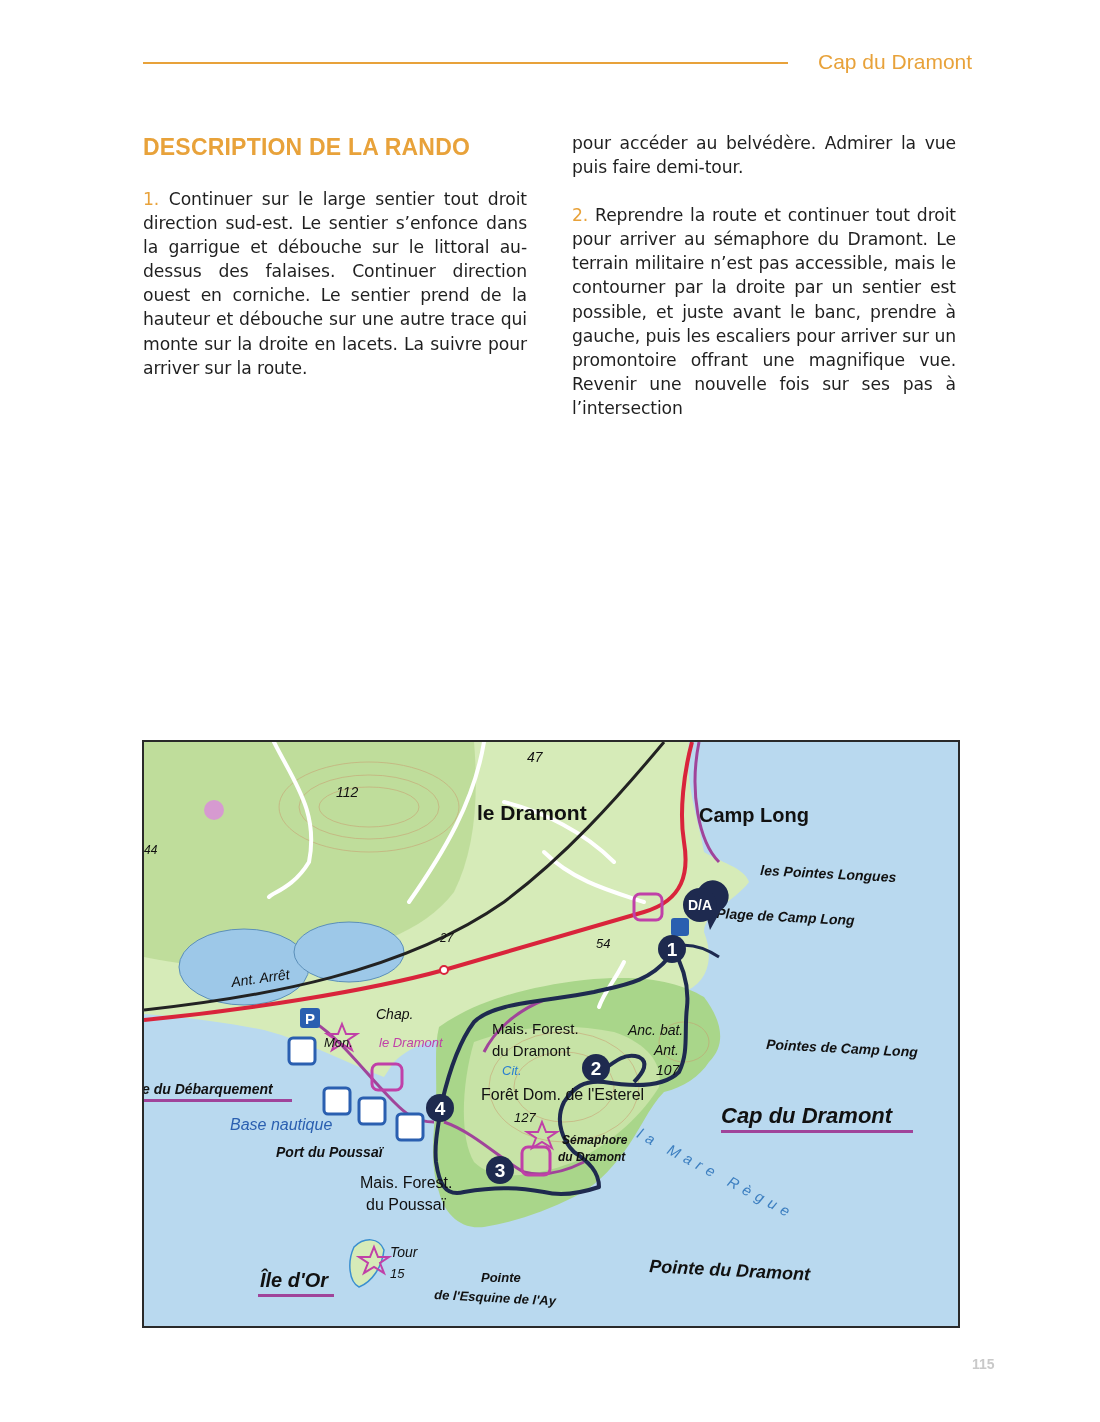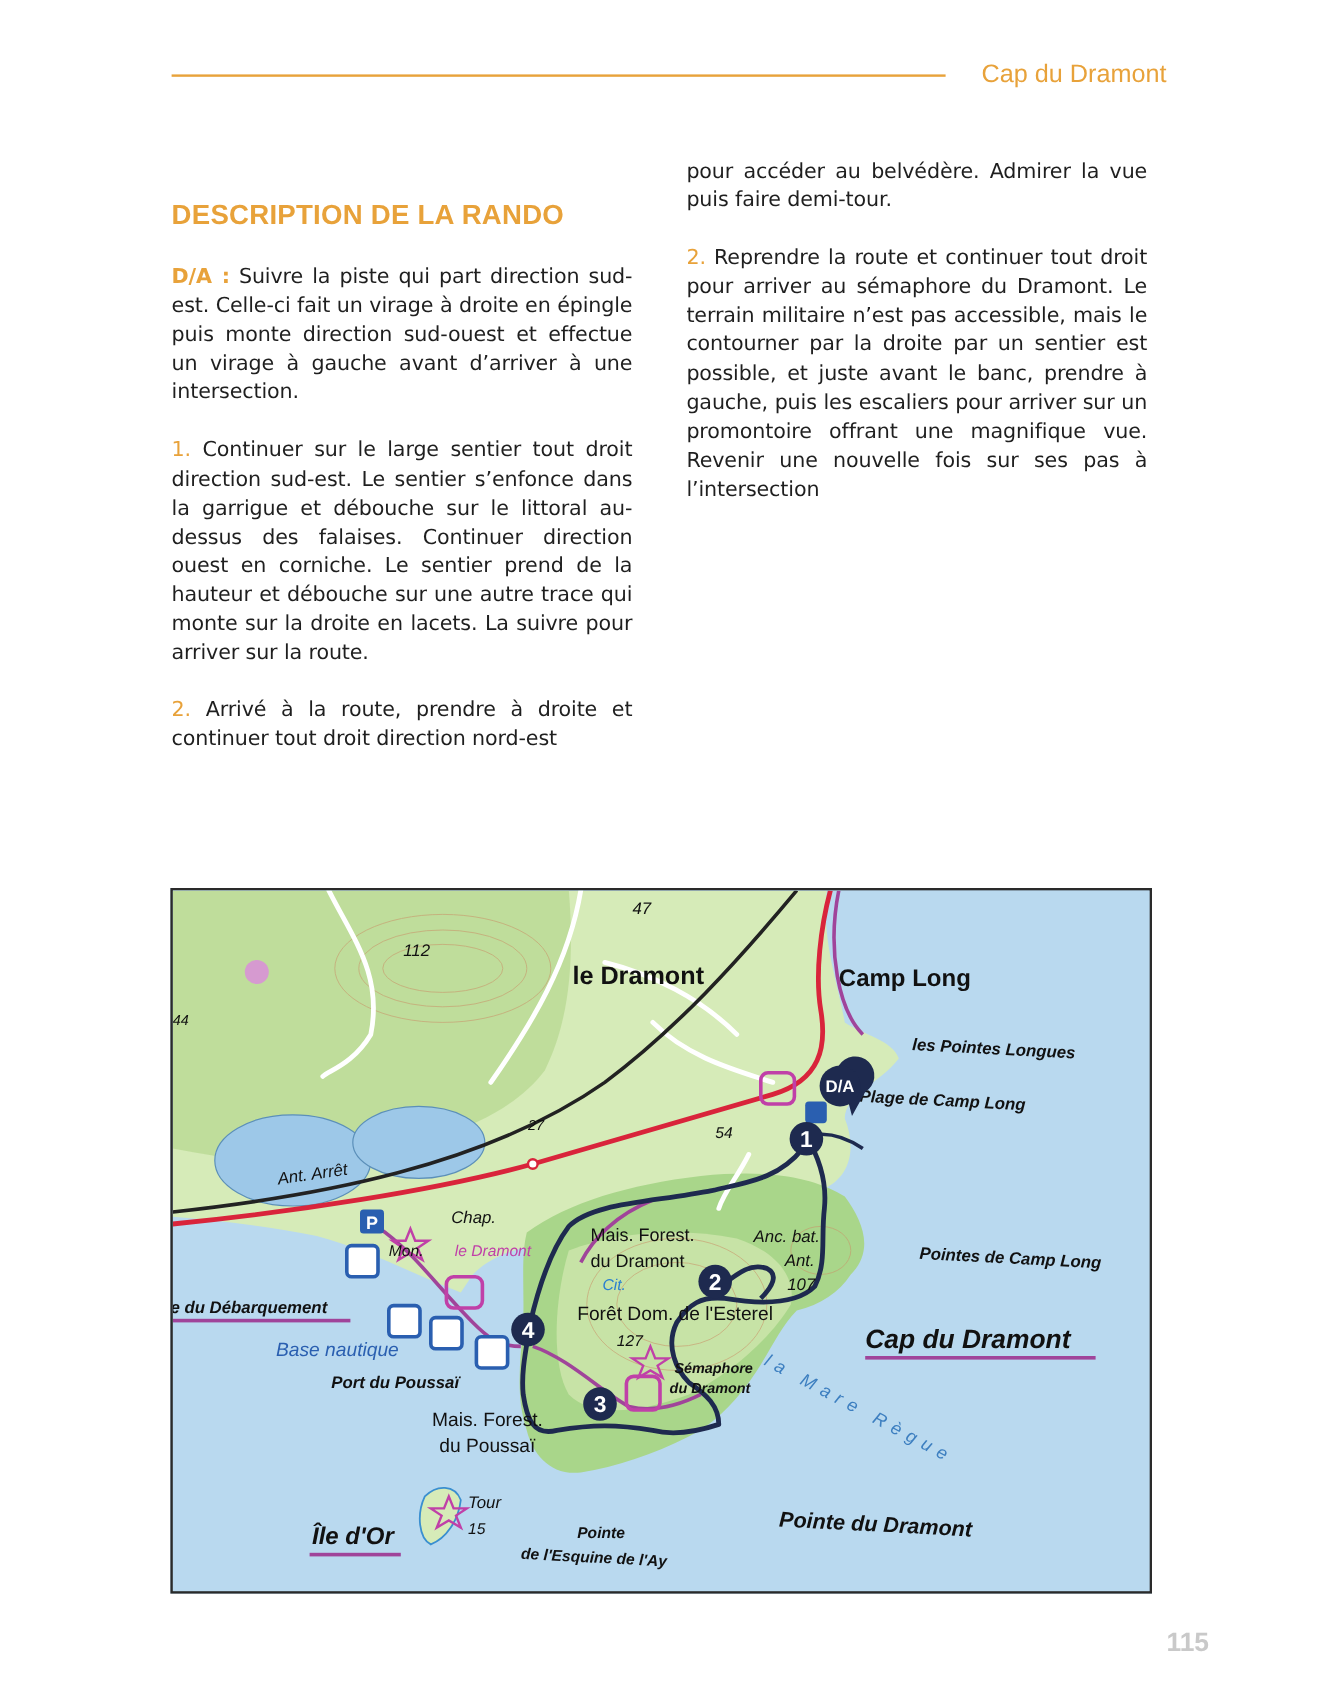--- a/index.html
+++ b/index.html
@@ -3,41 +3,39 @@
   <meta charset="utf-8">
   <style>
     html, body { margin: 0; padding: 0; }
     body {
       width: 1100px; height: 1422px; background: #ffffff; position: relative; overflow: hidden;
       font-family: "DejaVu Sans", sans-serif; color: #1f1f1f;
     }
     .header-rule { position: absolute; left: 143px; top: 62px; width: 645px; height: 2px; background: #e8a23a; }
     .header-title { position: absolute; left: 818px; top: 50px; font-family: "Liberation Sans", sans-serif; font-size: 21px; color: #e8a23a; }
     .col { position: absolute; width: 384px; font-size: 17.2px; line-height: 24.1px; text-align: justify; letter-spacing: -0.1px; }
-    .col.left { left: 143px; top: 133px; margin-top: 32px; }
+    .col.left { left: 143px; top: 133px; }
     .col.right { left: 572px; top: 131px; }
     .section-title { font-family: "Liberation Sans", sans-serif; font-weight: bold; font-size: 23px; color: #e8a23a; margin: 0 0 26px 0; letter-spacing: 0.2px; line-height: 28px; }
     .para { margin: 0 0 24px 0; }
     .lead { color: #e8a23a; font-weight: bold; }
     .num { color: #e8a23a; }
     .map-frame { position: absolute; left: 142px; top: 740px; width: 814px; height: 584px; border: 2px solid #2a2a2a; overflow: hidden; background: #b9d9ef; }
     .map-frame svg { display: block; }
-    .page-number { position: absolute; left: 972px; top: 1356px; font-family: "Liberation Sans", sans-serif; font-size: 22px; font-weight: bold; color: #c9c9c9; }
+    .page-number { position: absolute; left: 972px; top: 1356px; font-family: "Liberation Sans", sans-serif; font-size: 14px; font-weight: bold; color: #c9c9c9; }
   </style>
 </head>
 <body>
 
 <div class="header-rule"></div>
 <div class="header-title">Cap du Dramont</div>
 
 <div class="col left">
   <div class="section-title">DESCRIPTION DE LA RANDO</div>
-  <p class="para"><span class="lead">D/A :</span><span> Suivre la piste qui part direction sud-est. Celle-ci fait un virage à droite en épingle puis monte direction sud-ouest et effectue un virage à gauche avant d’arriver à une intersection.</span></p>
   <p class="para"><span class="num">1.</span><span> Continuer sur le large sentier tout droit direction sud-est. Le sentier s’enfonce dans la garrigue et débouche sur le littoral au-dessus des falaises. Continuer direction ouest en corniche. Le sentier prend de la hauteur et débouche sur une autre trace qui monte sur la droite en lacets. La suivre pour arriver sur la route.</span></p>
-  <p class="para" style="margin-bottom:0"><span class="num">2.</span><span> Arrivé à la route, prendre à droite et continuer tout droit direction nord-est</span></p>
 </div>
 
 <div class="col right">
   <p class="para"><span>pour accéder au belvédère. Admirer la vue puis faire demi-tour.</span></p>
   <p class="para"><span class="num">2.</span><span> Reprendre la route et continuer tout droit pour arriver au sémaphore du Dramont. Le terrain militaire n’est pas accessible, mais le contourner par la droite par un sentier est possible, et juste avant le banc, prendre à gauche, puis les escaliers pour arriver sur un promontoire offrant une magnifique vue. Revenir une nouvelle fois sur ses pas à l’intersection</span></p>
 </div>
 
 <div class="map-frame">
   <svg width="814" height="584" viewBox="0 0 814 584" xmlns="http://www.w3.org/2000/svg" font-family="Liberation Sans, sans-serif">
 

